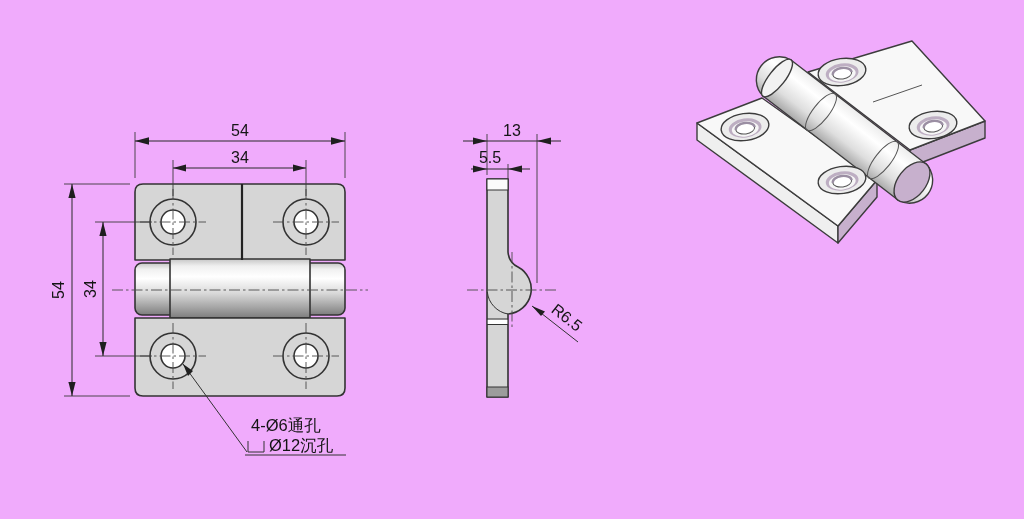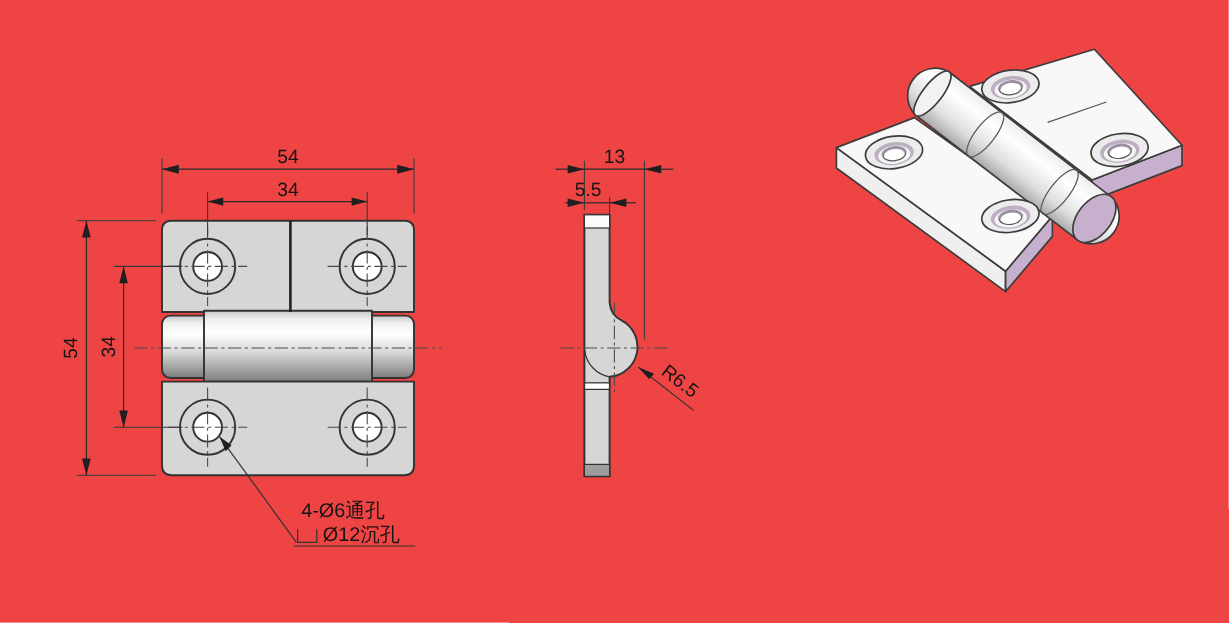--- a/index.html
+++ b/index.html
@@ -1,16 +1,16 @@
 <!DOCTYPE html>
 <html><head>
 <meta charset="utf-8">
 <style>
   html,body{margin:0;padding:0;background:#ffffff;}
-  .canvas{position:relative;width:1024px;height:519px;background:#ef4444;overflow:hidden;
+  .canvas{position:relative;width:1024px;height:519px;background:#f0abfc;overflow:hidden;
           font-family:"Liberation Sans","DejaVu Sans",sans-serif;}
   svg{position:absolute;}
   .outline{stroke:#333;stroke-width:1.6;stroke-linejoin:round;}
   .thin{stroke:#333;stroke-width:1;fill:none;}
   .ext{stroke:#3a3a3a;stroke-width:0.9;fill:none;}
   .dim{stroke:#2b2b2b;stroke-width:1;fill:none;}
   .cl{stroke:#4a4a4a;stroke-width:0.9;fill:none;stroke-dasharray:11 3 2.5 3;}
   .arrow{fill:#1f1f1f;stroke:none;}
   .dimtxt{font-family:"Liberation Sans","DejaVu Sans",sans-serif;font-size:16px;fill:#151515;}
   .calltxt{font-family:"Liberation Sans","DejaVu Sans",sans-serif;font-size:16.5px;fill:#151515;}

